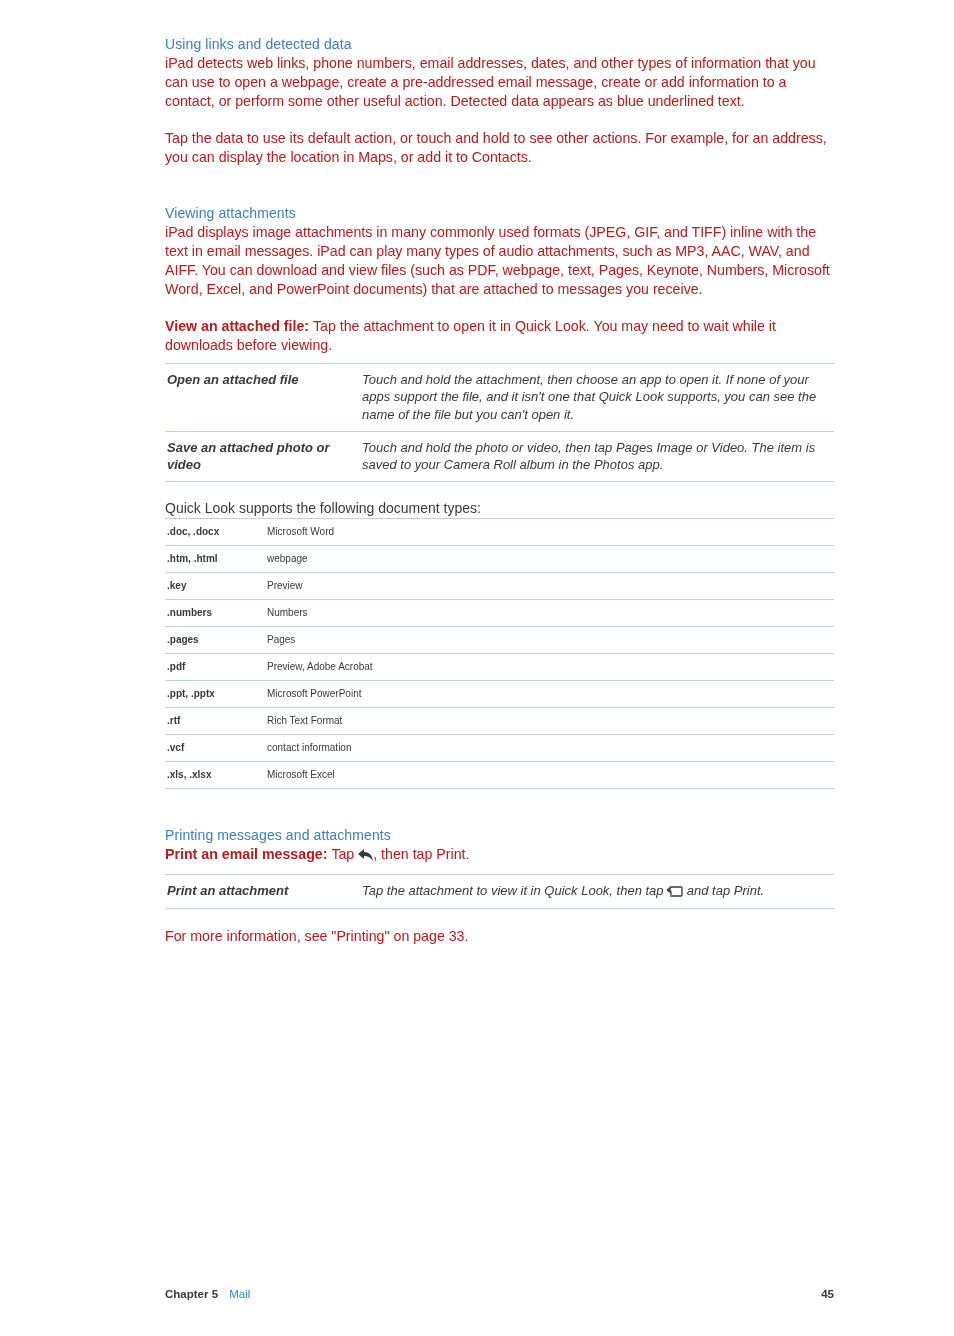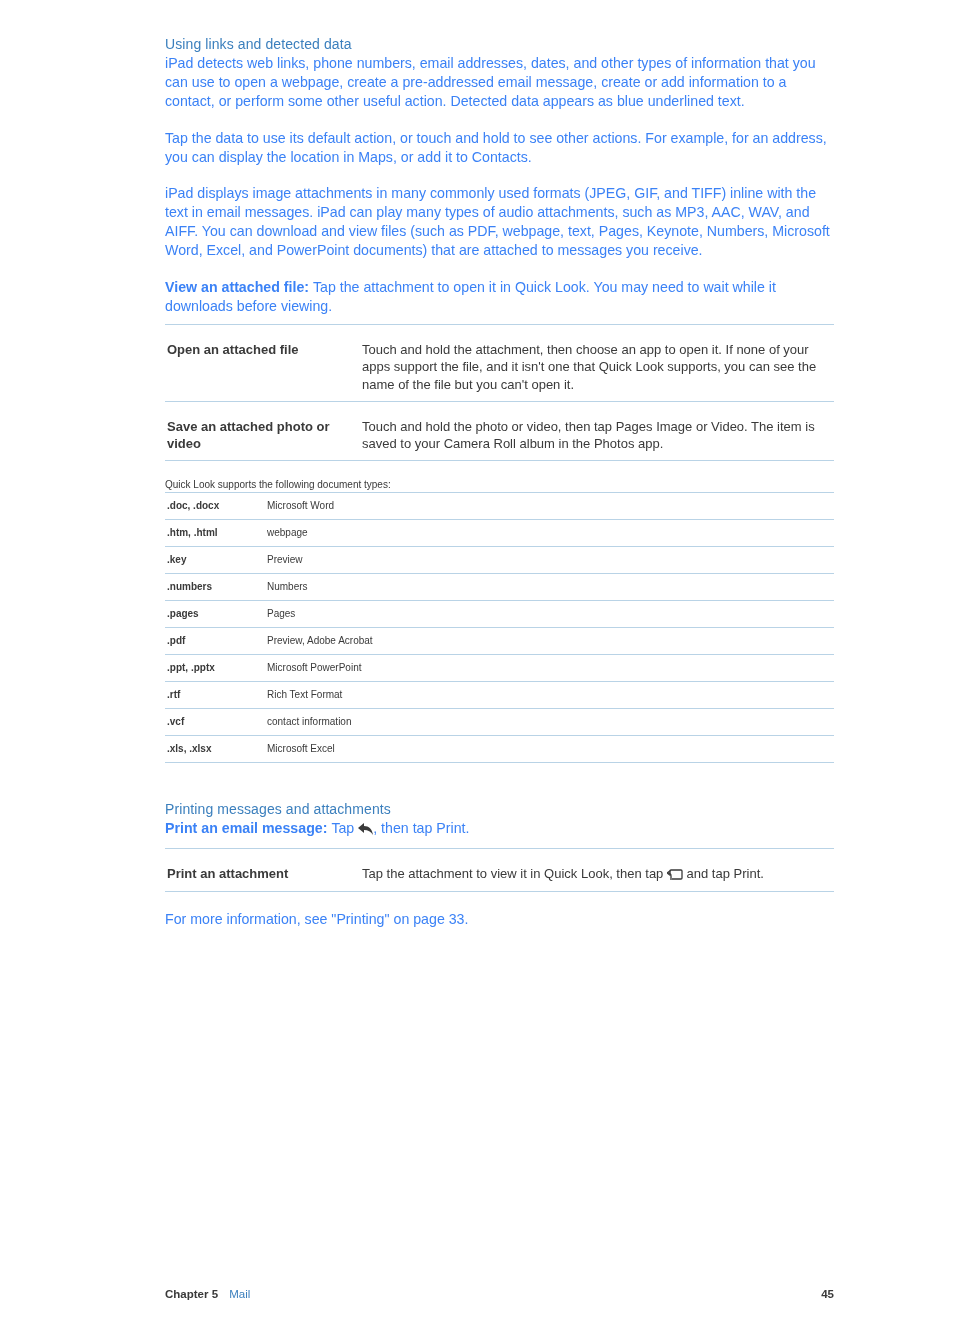--- a/index.html
+++ b/index.html
@@ -21,37 +21,38 @@
     font-weight: 400;
     margin: 0 0 2px 0;
     letter-spacing: 0.1px;
   }
   .section-heading.first { margin-top: 0; }
   .section-heading.spaced-top { margin-top: 38px; }
   .body-text {
     font-size: 14.2px;
     line-height: 1.35;
     margin: 0 0 17px 0;
-    color: #3b82f6;
+    color: #b91c1c;
   }
   .body-text.tight { margin-bottom: 8px; }
   .bold { font-weight: 600; }
   table.info {
     width: 100%;
     border-collapse: collapse;
     font-size: 13px;
     line-height: 1.35;
     margin-top: 2px;
     margin-bottom: 0;
   }
   table.info td {
-    padding: 16px 6px 7px 2px;
+    padding: 7px 6px 7px 2px;
     vertical-align: top;
     border-top: 1px solid #b9d3e6;
     border-bottom: 1px solid #b9d3e6;
+    font-style: italic;
   }
   table.info td.col-label {
     width: 195px;
     font-weight: 600;
     color: #3a3a3a;
   }
   table.filetypes {
     width: 100%;
     border-collapse: collapse;
     font-size: 10px;
@@ -62,21 +63,21 @@
     padding: 6px 6px 6px 2px;
     border-top: 1px solid #b9d3e6;
     border-bottom: 1px solid #b9d3e6;
     vertical-align: middle;
   }
   table.filetypes td.ft-ext {
     width: 100px;
     font-weight: 600;
   }
   .quick-look-intro {
-    font-size: 10px;
+    font-size: 14px;
     margin: 18px 0 0 0;
     color: #3a3a3a;
   }
   .icon {
     display: inline-block;
     vertical-align: -2px;
   }
   .footer {
     position: absolute;
     left: 165px;
@@ -94,20 +95,21 @@
 </style>
 </head>
 <body>
 
 <div class="page">
 
   <h2 class="section-heading first">Using links and detected data</h2>
   <p class="body-text">iPad detects web links, phone numbers, email addresses, dates, and other types of information that you can use to open a webpage, create a pre-addressed email message, create or add information to a contact, or perform some other useful action. Detected data appears as blue underlined text.</p>
   <p class="body-text">Tap the data to use its default action, or touch and hold to see other actions. For example, for an address, you can display the location in Maps, or add it to Contacts.</p>
 
+  <h2 class="section-heading spaced-top">Viewing attachments</h2>
   <p class="body-text">iPad displays image attachments in many commonly used formats (JPEG, GIF, and TIFF) inline with the text in email messages. iPad can play many types of audio attachments, such as MP3, AAC, WAV, and AIFF. You can download and view files (such as PDF, webpage, text, Pages, Keynote, Numbers, Microsoft Word, Excel, and PowerPoint documents) that are attached to messages you receive.</p>
   <p class="body-text tight">
     <span class="bold">View an attached file:  </span><span>Tap the attachment to open it in Quick Look. You may need to wait while it downloads before viewing.</span>
   </p>
 
   <table class="info">
     <tbody>
         <tr>
       <td class="col-label">Open an attached file</td>
       <td>Touch and hold the attachment, then choose an app to open it. If none of your apps support the file, and it isn't one that Quick Look supports, you can see the name of the file but you can't open it.</td>

